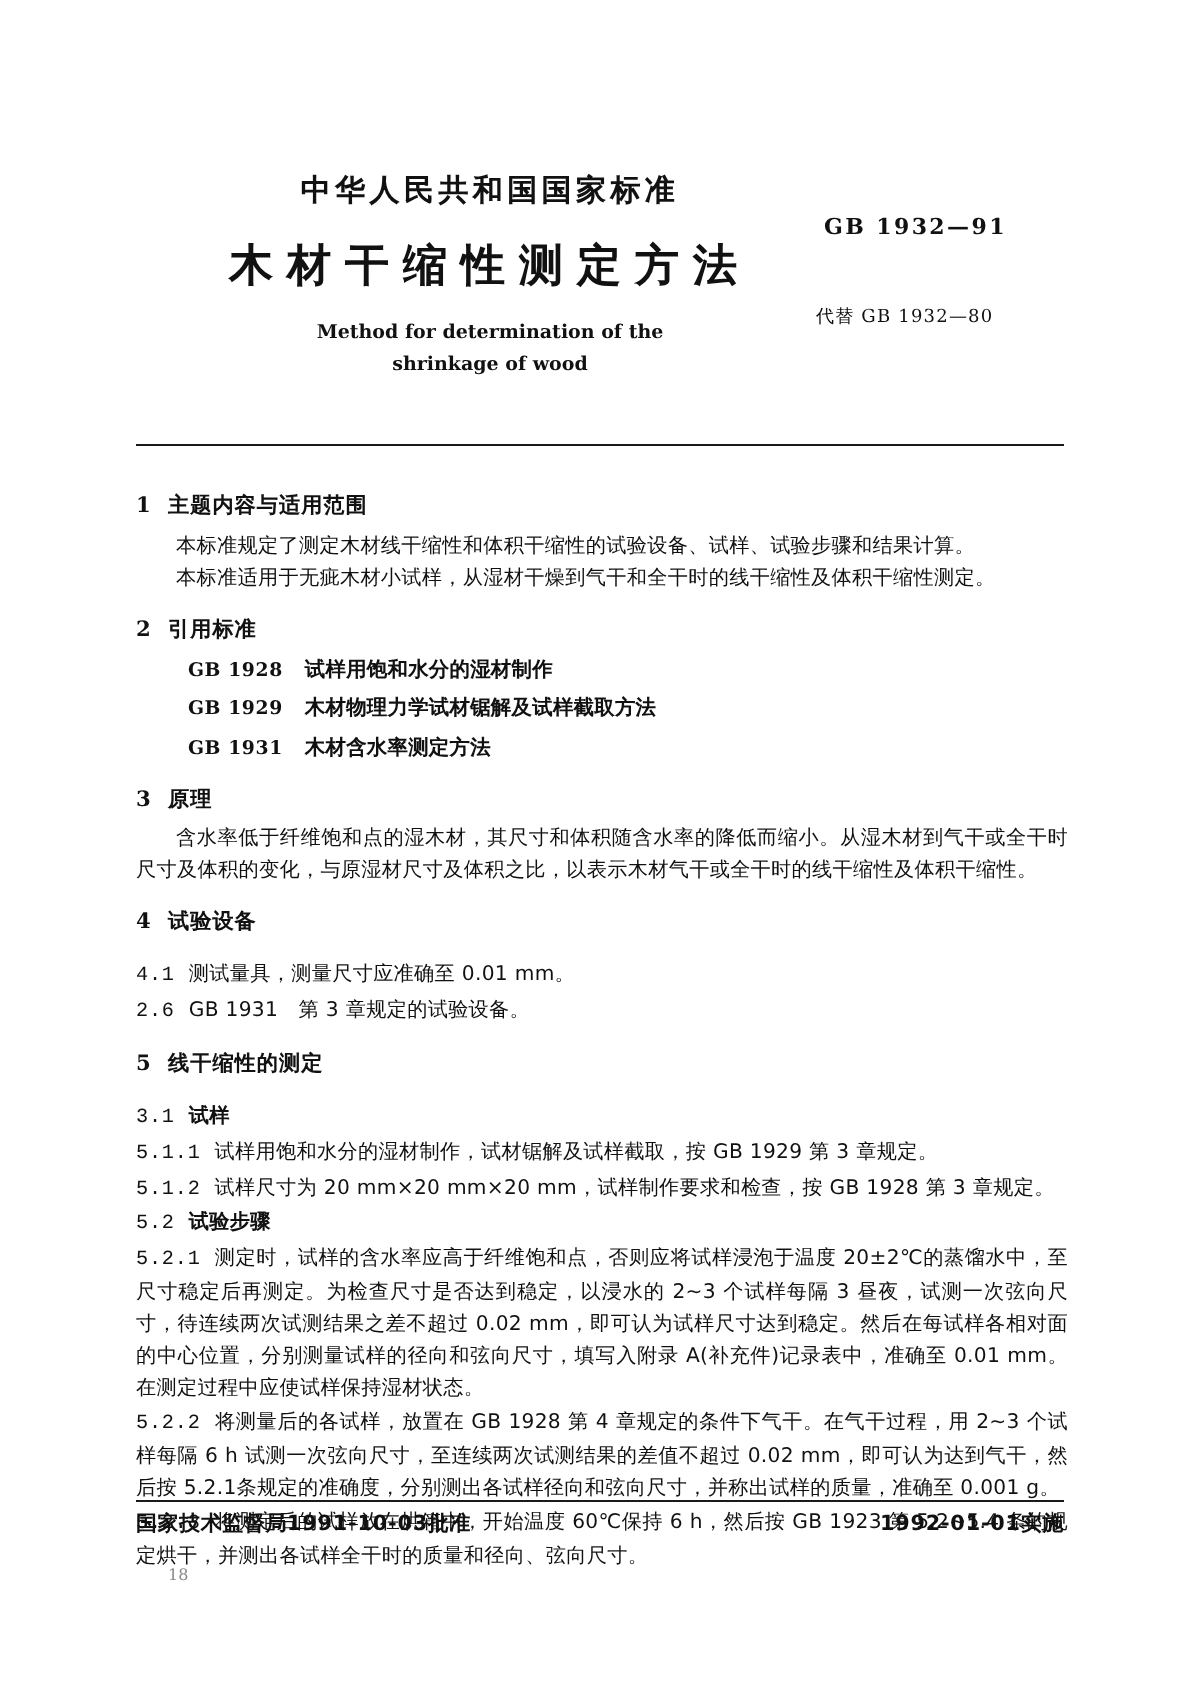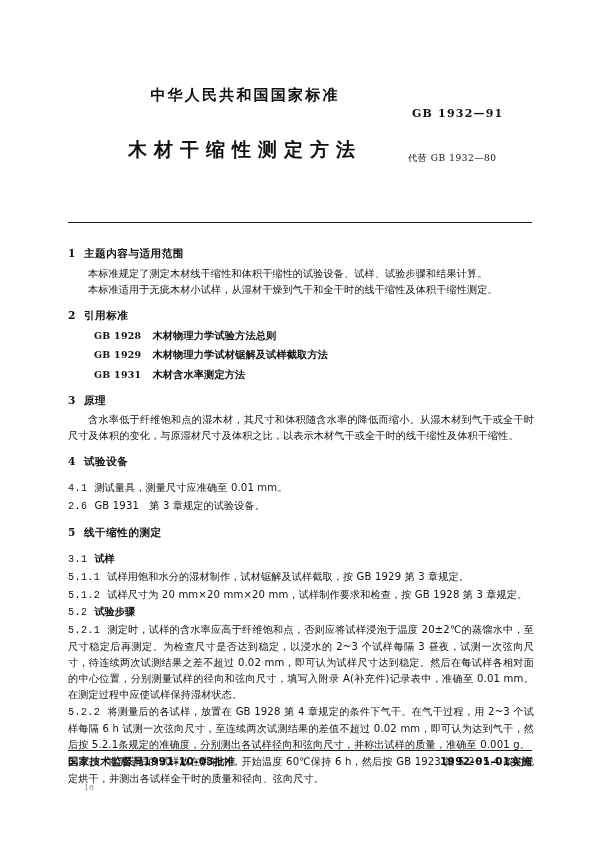--- a/index.html
+++ b/index.html
@@ -33,25 +33,25 @@
   .national-title {
     text-align: center;
     font-size: 15px;
     font-weight: bold;
     letter-spacing: 2.2px;
     line-height: 1.2;
     padding-right: 110px;
   }
   .doc-title {
     text-align: center;
-    font-size: 19px;
+    font-size: 22px;
     font-weight: bold;
     letter-spacing: 7px;
     line-height: 1.2;
-    margin-top: 34px;
+    margin-top: 17px;
     padding-right: 110px;
   }
   .en-title {
     text-align: center;
     font-family: "DejaVu Serif", "Liberation Serif", serif;
     font-size: 9.5px;
     font-weight: bold;
     line-height: 1.62;
     margin-top: 12px;
     padding-right: 110px;
@@ -193,20 +193,24 @@
 </head>
 <body>
 
 <div class="page">
 
   <div class="masthead">
     <div class="national-title">中华人民共和国国家标准</div>
 
     <div class="doc-title">木材干缩性测定方法</div>
 
+    <div class="en-title">
+      <div>Method for determination of the</div>
+      <div>shrinkage of wood</div>
+    </div>
 
     <div class="std-no">GB 1932—91</div>
 
     <div class="replaces">
       <span class="rep-label">代替</span>
       <span class="rep-code">GB 1932—80</span>
     </div>
   </div>
 
   <div class="rule-top"></div>
@@ -217,21 +221,21 @@
       <span class="num">1</span><span>主题内容与适用范围</span>
     </div>
     <p class="para">本标准规定了测定木材线干缩性和体积干缩性的试验设备、试样、试验步骤和结果计算。</p>
     <p class="para">本标准适用于无疵木材小试样，从湿材干燥到气干和全干时的线干缩性及体积干缩性测定。</p>
 
     <div class="h1">
       <span class="num">2</span><span>引用标准</span>
     </div>
     <div class="ref-list">
       <div class="ref-item">
-        <span class="code">GB 1928</span><span class="name">木材物理力学试验方法总则</span>
+        <span class="code">GB 1928</span><span class="name">试样用饱和水分的湿材制作</span>
       </div>
       <div class="ref-item">
         <span class="code">GB 1929</span><span class="name">木材物理力学试材锯解及试样截取方法</span>
       </div>
       <div class="ref-item">
         <span class="code">GB 1931</span><span class="name">木材含水率测定方法</span>
       </div>
     </div>
 
     <div class="h1">

